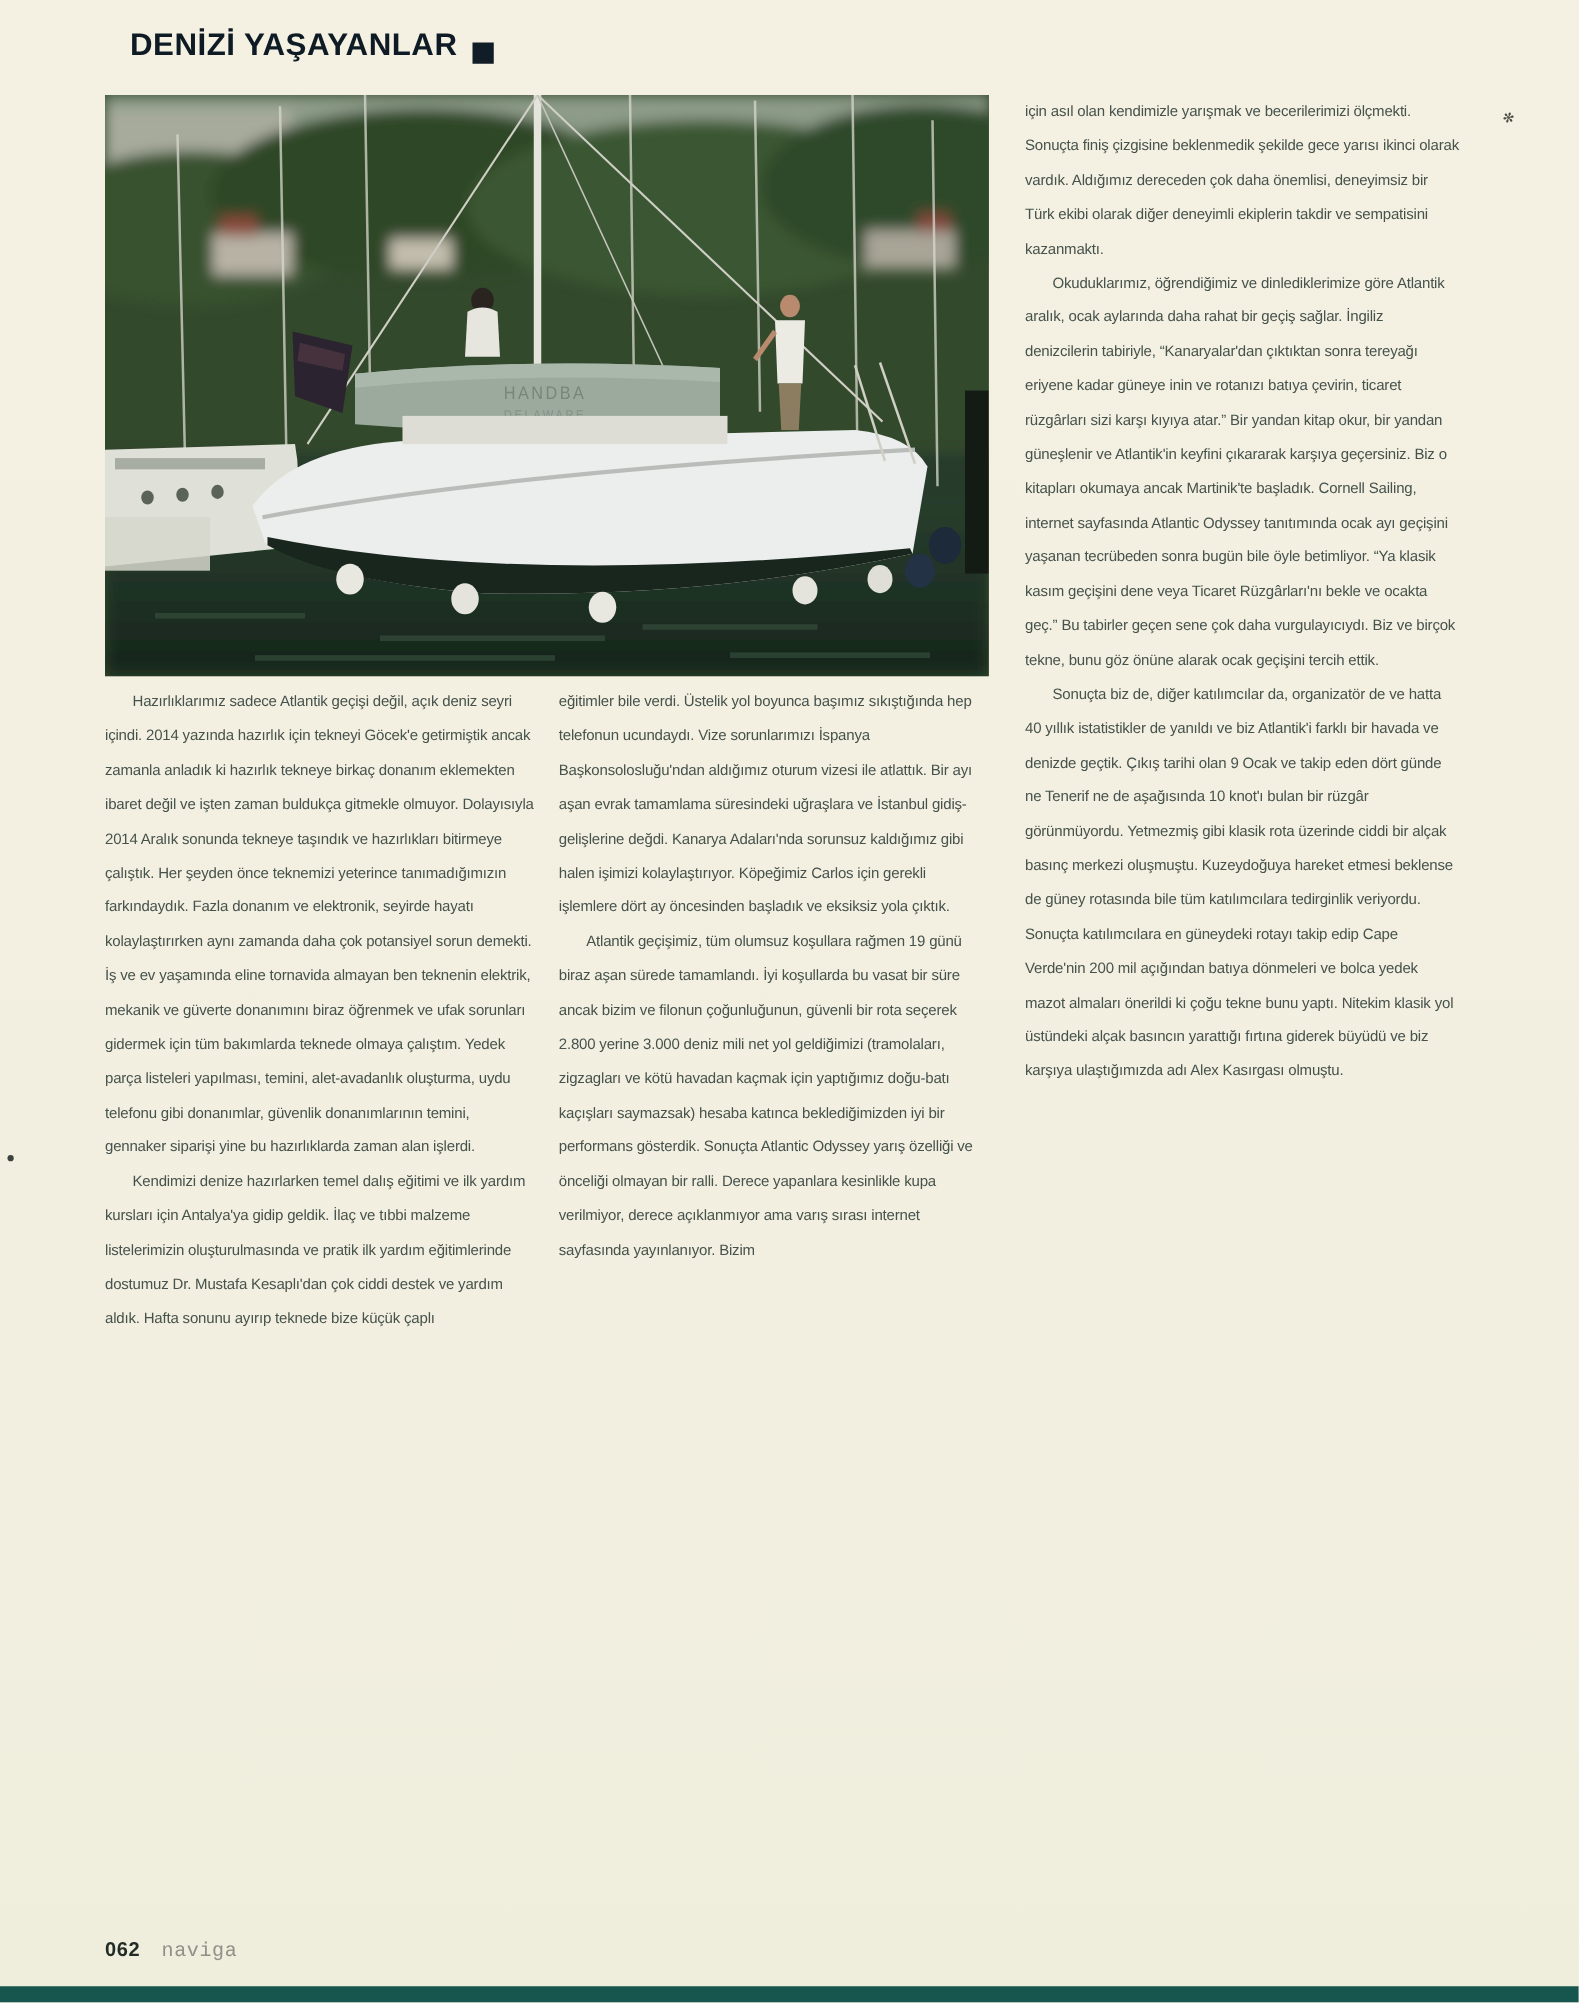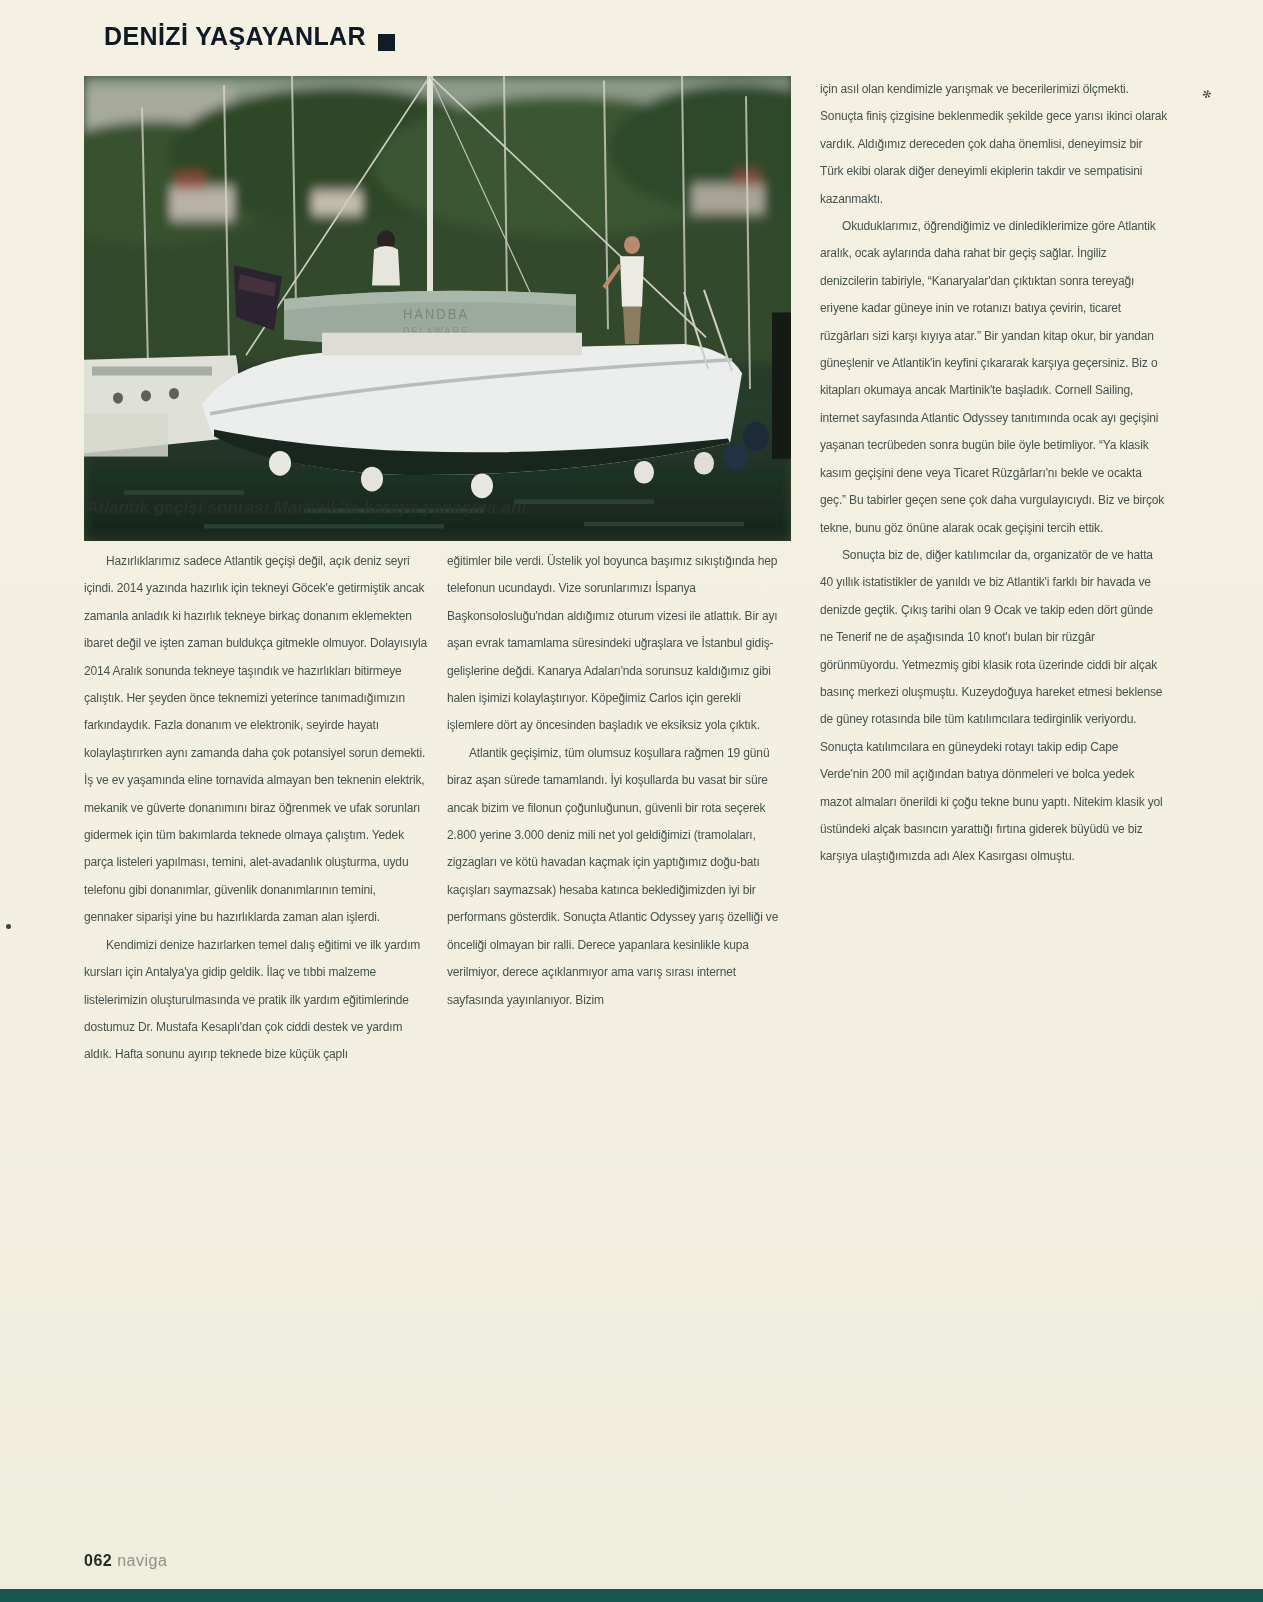--- a/index.html
+++ b/index.html
@@ -50,21 +50,21 @@
   .col h3.subhead{
     margin:26px 0 0 0;font-size:19px;line-height:26px;
     color:var(--heading-text);font-weight:bold;letter-spacing:-.2px;
   }
   .col h3.subhead + p{text-indent:22px;}
   .knot{display:inline-block;vertical-align:-2px;margin-left:6px;}
 
   
   .footer{position:absolute;left:84px;top:1552px;font-size:16px;}
   .footer .pagenum{font-weight:bold;color:#222c27;letter-spacing:.5px;}
-  .footer .mag{color:#8e9187;margin-left:5px;letter-spacing:.5px;}
+  .footer .mag{color:#8e9187;margin-left:17px;letter-spacing:.5px;font-family:Liberation Mono, monospace;}
 
   .bottom-bar{position:absolute;left:0;bottom:0;width:100%;height:13px;background:var(--bottom-bar);}
 
   .speck{position:absolute;left:1202px;top:88px;color:#4a4a42;font-size:11px;transform:rotate(18deg);}
   .speck2{position:absolute;left:6px;top:924px;width:5px;height:5px;background:#3c423e;border-radius:50%;}
 </style>
 </head>
 <body>
 
 <div class="page">
@@ -161,21 +161,20 @@
       <g fill="#3f5a44" opacity="0.5">
         <rect x="40" y="368" width="120" height="4"></rect>
         <rect x="220" y="384" width="180" height="4"></rect>
         <rect x="430" y="376" width="140" height="4"></rect>
         <rect x="120" y="398" width="240" height="4"></rect>
         <rect x="500" y="396" width="160" height="4"></rect>
       </g>
     </svg>
   </div>
 
-  <div class="caption">Atlantik geçişi sonrası Martinik'te karaya yanaşma anı</div>
 
   <div class="col col-1">
       <p class="indent">Hazırlıklarımız sadece Atlantik geçişi değil, açık deniz seyri içindi. 2014 yazında hazırlık için tekneyi Göcek'e getirmiştik ancak zamanla anladık ki hazırlık tekneye birkaç donanım eklemekten ibaret değil ve işten zaman buldukça gitmekle olmuyor. Dolayısıyla 2014 Aralık sonunda tekneye taşındık ve hazırlıkları bitirmeye çalıştık. Her şeyden önce teknemizi yeterince tanımadığımızın farkındaydık. Fazla donanım ve elektronik, seyirde hayatı kolaylaştırırken aynı zamanda daha çok potansiyel sorun demekti. İş ve ev yaşamında eline tornavida almayan ben teknenin elektrik, mekanik ve güverte donanımını biraz öğrenmek ve ufak sorunları gidermek için tüm bakımlarda teknede olmaya çalıştım. Yedek parça listeleri yapılması, temini, alet-avadanlık oluşturma, uydu telefonu gibi donanımlar, güvenlik donanımlarının temini, gennaker siparişi yine bu hazırlıklarda zaman alan işlerdi.</p>
       <p class="indent">Kendimizi denize hazırlarken temel dalış eğitimi ve ilk yardım kursları için Antalya'ya gidip geldik. İlaç ve tıbbi malzeme listelerimizin oluşturulmasında ve pratik ilk yardım eğitimlerinde dostumuz Dr. Mustafa Kesaplı'dan çok ciddi destek ve yardım aldık. Hafta sonunu ayırıp teknede bize küçük çaplı</p>
     </div>
   <div class="col col-2">
       <p class="">eğitimler bile verdi. Üstelik yol boyunca başımız sıkıştığında hep telefonun ucundaydı. Vize sorunlarımızı İspanya Başkonsolosluğu'ndan aldığımız oturum vizesi ile atlattık. Bir ayı aşan evrak tamamlama süresindeki uğraşlara ve İstanbul gidiş-gelişlerine değdi. Kanarya Adaları'nda sorunsuz kaldığımız gibi halen işimizi kolaylaştırıyor. Köpeğimiz Carlos için gerekli işlemlere dört ay öncesinden başladık ve eksiksiz yola çıktık.</p>
       <p class="indent">Atlantik geçişimiz, tüm olumsuz koşullara rağmen 19 günü biraz aşan sürede tamamlandı. İyi koşullarda bu vasat bir süre ancak bizim ve filonun çoğunluğunun, güvenli bir rota seçerek 2.800 yerine 3.000 deniz mili net yol geldiğimizi (tramolaları, zigzagları ve kötü havadan kaçmak için yaptığımız doğu-batı kaçışları saymazsak) hesaba katınca beklediğimizden iyi bir performans gösterdik. Sonuçta Atlantic Odyssey yarış özelliği ve önceliği olmayan bir ralli. Derece yapanlara kesinlikle kupa verilmiyor, derece açıklanmıyor ama varış sırası internet sayfasında yayınlanıyor. Bizim</p>
     </div>
   <div class="col col-3">

